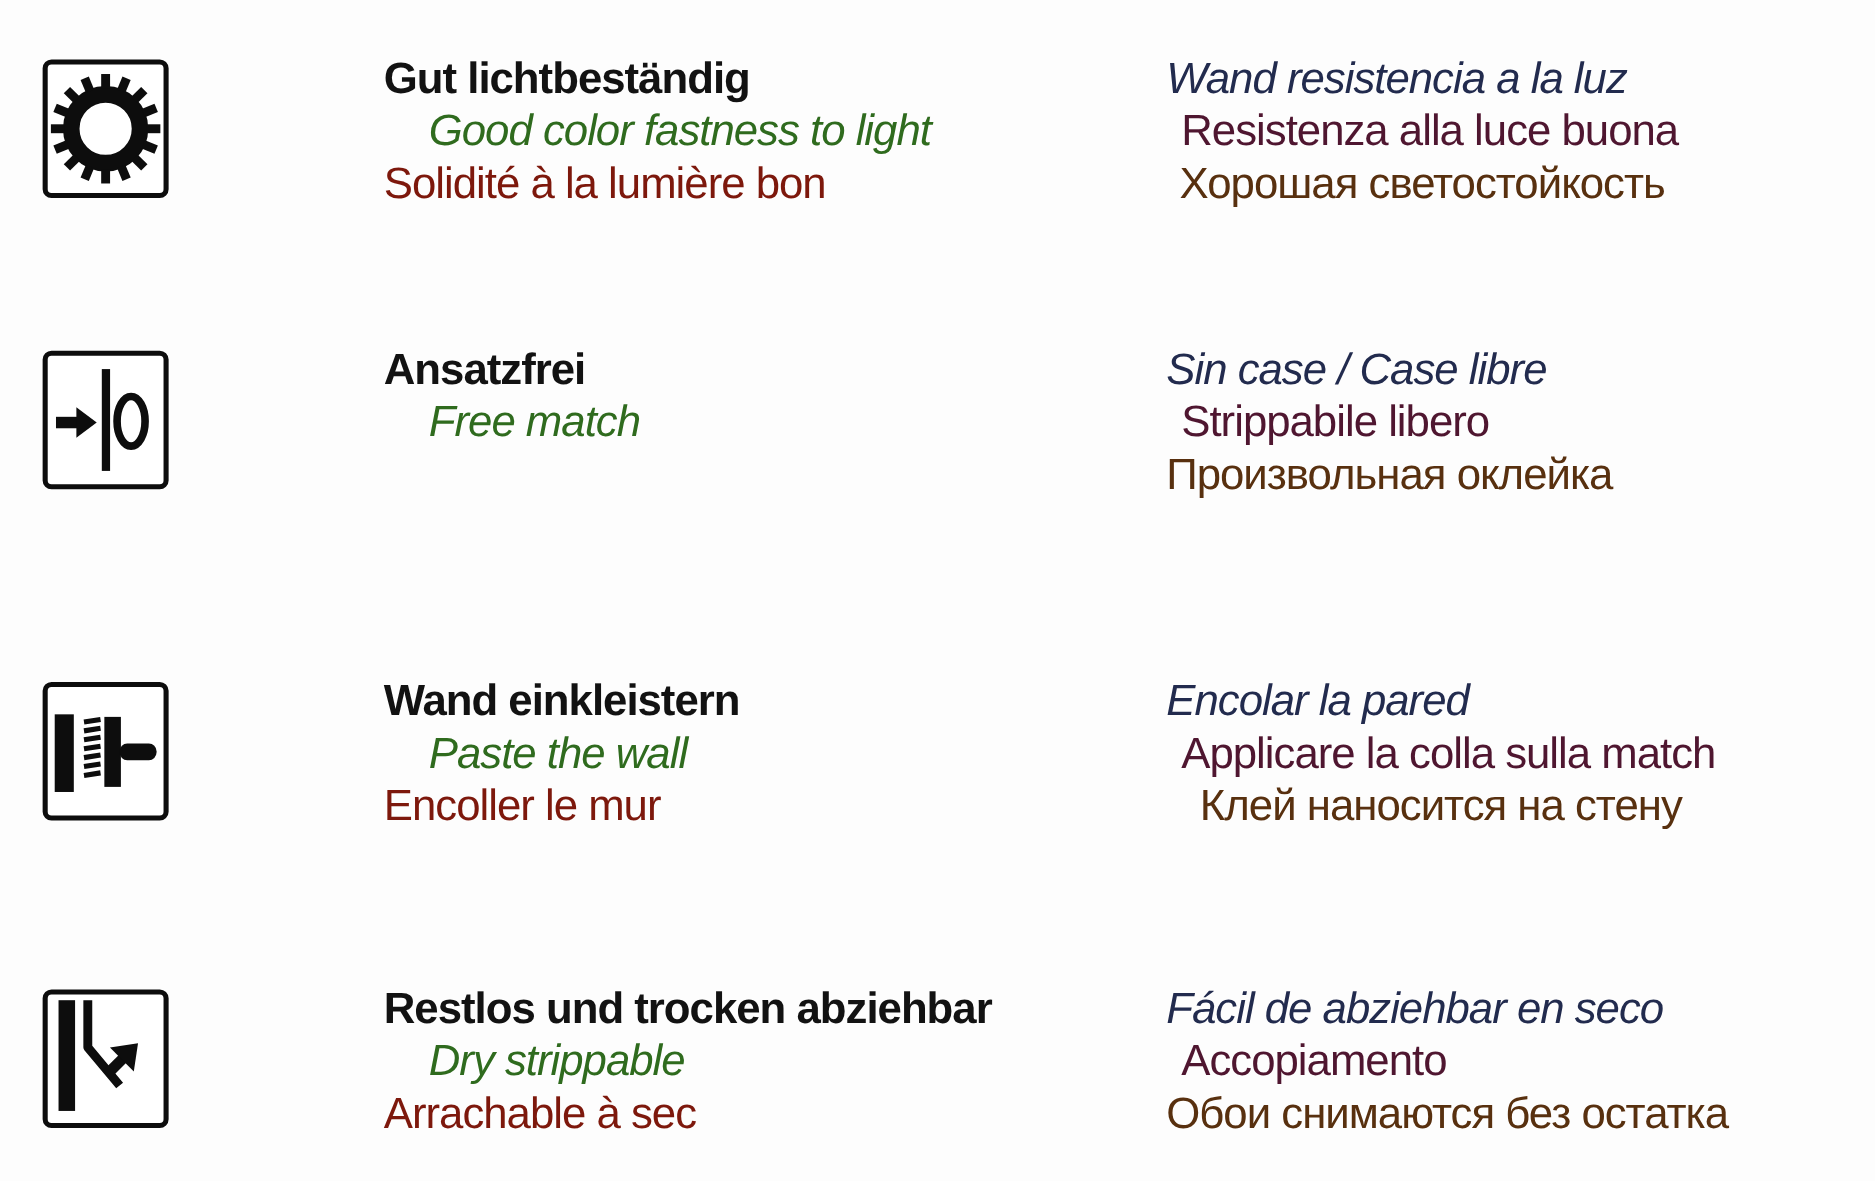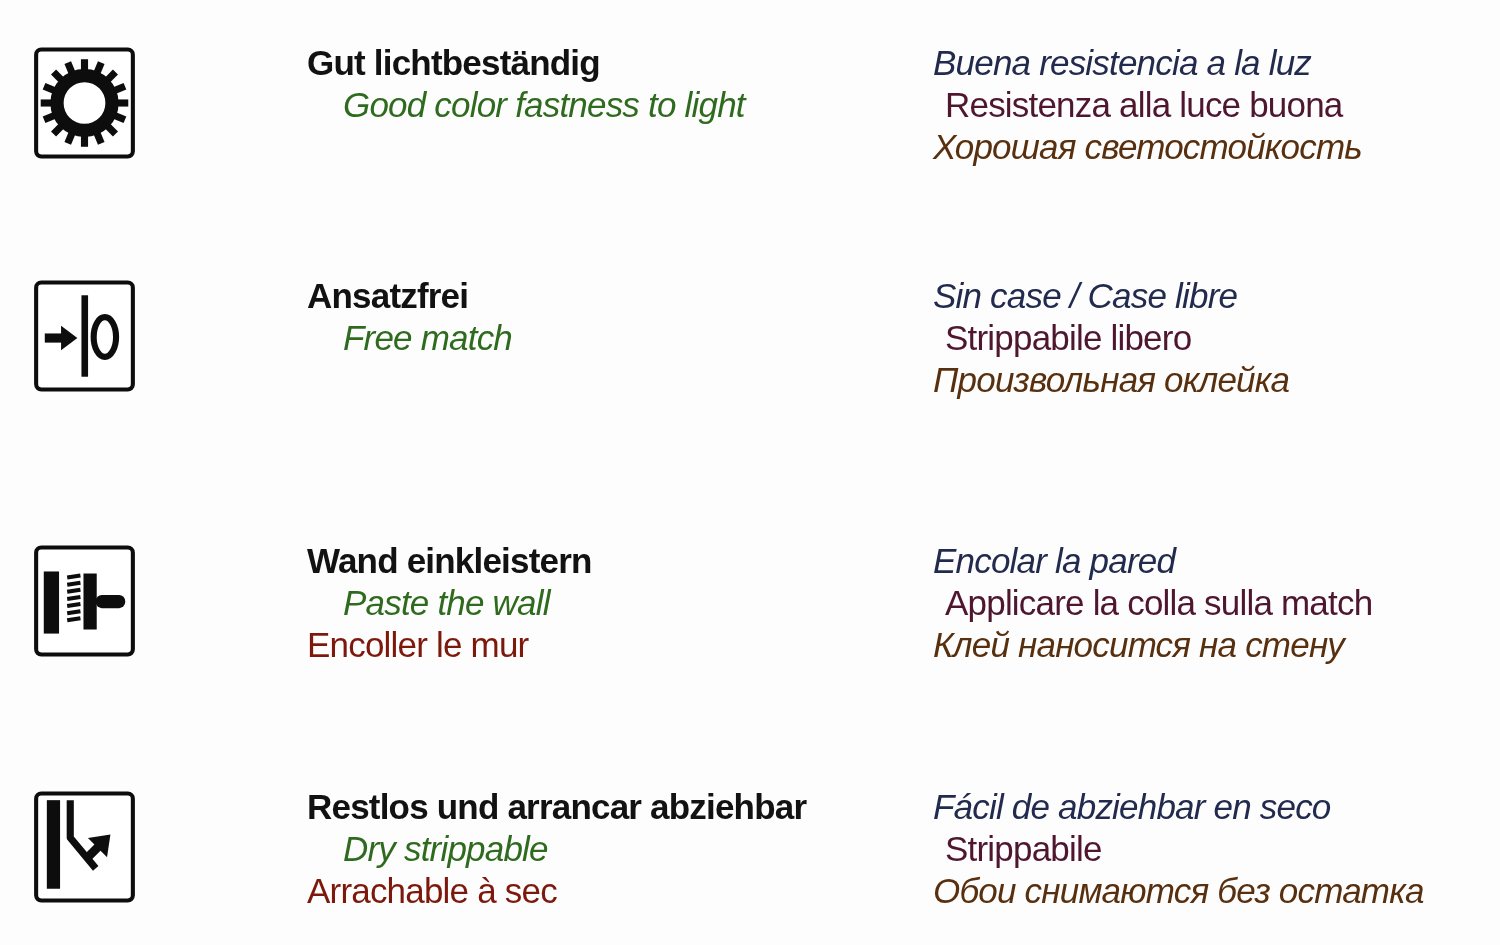--- a/index.html
+++ b/index.html
@@ -36,21 +36,21 @@
     font-size: 35px;
     line-height: 42px;
     letter-spacing: -0.8px;
     white-space: nowrap;
   }
   .de { font-weight: bold; color: var(--german, #111); }
   .en { font-style: italic; color: var(--english, #2f6b1e); margin-left: 36px; }
   .fr { color: var(--french, #7d180c); }
   .es { font-style: italic; color: var(--spanish, #222b4e); }
   .it { color: var(--italian, #4f1630); margin-left: 12px; }
-  .ru { font-style: italic; color: var(--russian, #58300f); }
+  .ru { color: var(--russian, #58300f); text-align: center; }
 </style>
 </head>
 <body>
 
 <div id="page">
 
   <div class="row" style="top:42px">
     <div class="icon-box">
       <svg width="103" height="112" viewBox="0 0 100 110">
         <rect x="2.5" y="2.5" width="95" height="105" rx="5" fill="#ffffff" stroke="#0d0d0d" stroke-width="4"></rect>
@@ -71,23 +71,24 @@
           <rect x="46.5" y="12" width="7" height="11" transform="rotate(270 50 55)"></rect>
           <rect x="46.5" y="12" width="7" height="11" transform="rotate(292.5 50 55)"></rect>
           <rect x="46.5" y="12" width="7" height="11" transform="rotate(315 50 55)"></rect>
           <rect x="46.5" y="12" width="7" height="11" transform="rotate(337.5 50 55)"></rect>
         </g>
       </svg>
     </div>
     <div class="col-left">
       <div class="line de">Gut lichtbeständig</div>
       <div class="line en">Good color fastness to light</div>
+      <div class="line fr">Solidité à la lumière bon</div>
     </div>
     <div class="col-right">
-      <div class="line es">Buena resistencia a la luz</div>
+      <div class="line es">Wand resistencia a la luz</div>
       <div class="line it">Resistenza alla luce buona</div>
       <div class="line ru">Хорошая светостойкость</div>
     </div>
   </div>
 
   <div class="row" style="top:275px">
     <div class="icon-box">
       <svg width="103" height="112" viewBox="0 0 100 110">
         <rect x="2.5" y="2.5" width="95" height="105" rx="5" fill="#ffffff" stroke="#0d0d0d" stroke-width="4"></rect>
         <rect x="11" y="52.5" width="17" height="9" fill="#0d0d0d"></rect>
@@ -135,24 +136,24 @@
         <rect x="2.5" y="2.5" width="95" height="105" rx="5" fill="#ffffff" stroke="#0d0d0d" stroke-width="4"></rect>
         <rect x="13" y="9" width="13" height="87" fill="#0d0d0d"></rect>
         <path d="M36 9 L36 46 L61 76" fill="none" stroke="#0d0d0d" stroke-width="7" stroke-linejoin="round"></path>
         <g transform="rotate(45 64 54)" fill="#0d0d0d">
           <rect x="60" y="54" width="8.5" height="18"></rect>
           <polygon points="51,56 77.5,56 64.2,38"></polygon>
         </g>
       </svg>
     </div>
     <div class="col-left">
-      <div class="line de">Restlos und arrancar abziehbar</div>
+      <div class="line de">Restlos und trocken abziehbar</div>
       <div class="line en">Dry strippable</div>
       <div class="line fr">Arrachable à sec</div>
     </div>
     <div class="col-right">
       <div class="line es">Fácil de abziehbar en seco</div>
-      <div class="line it">Strippabile</div>
+      <div class="line it">Accopiamento</div>
       <div class="line ru">Обои снимаются без остатка</div>
     </div>
   </div>
 
 </div>
 
 </body></html>

